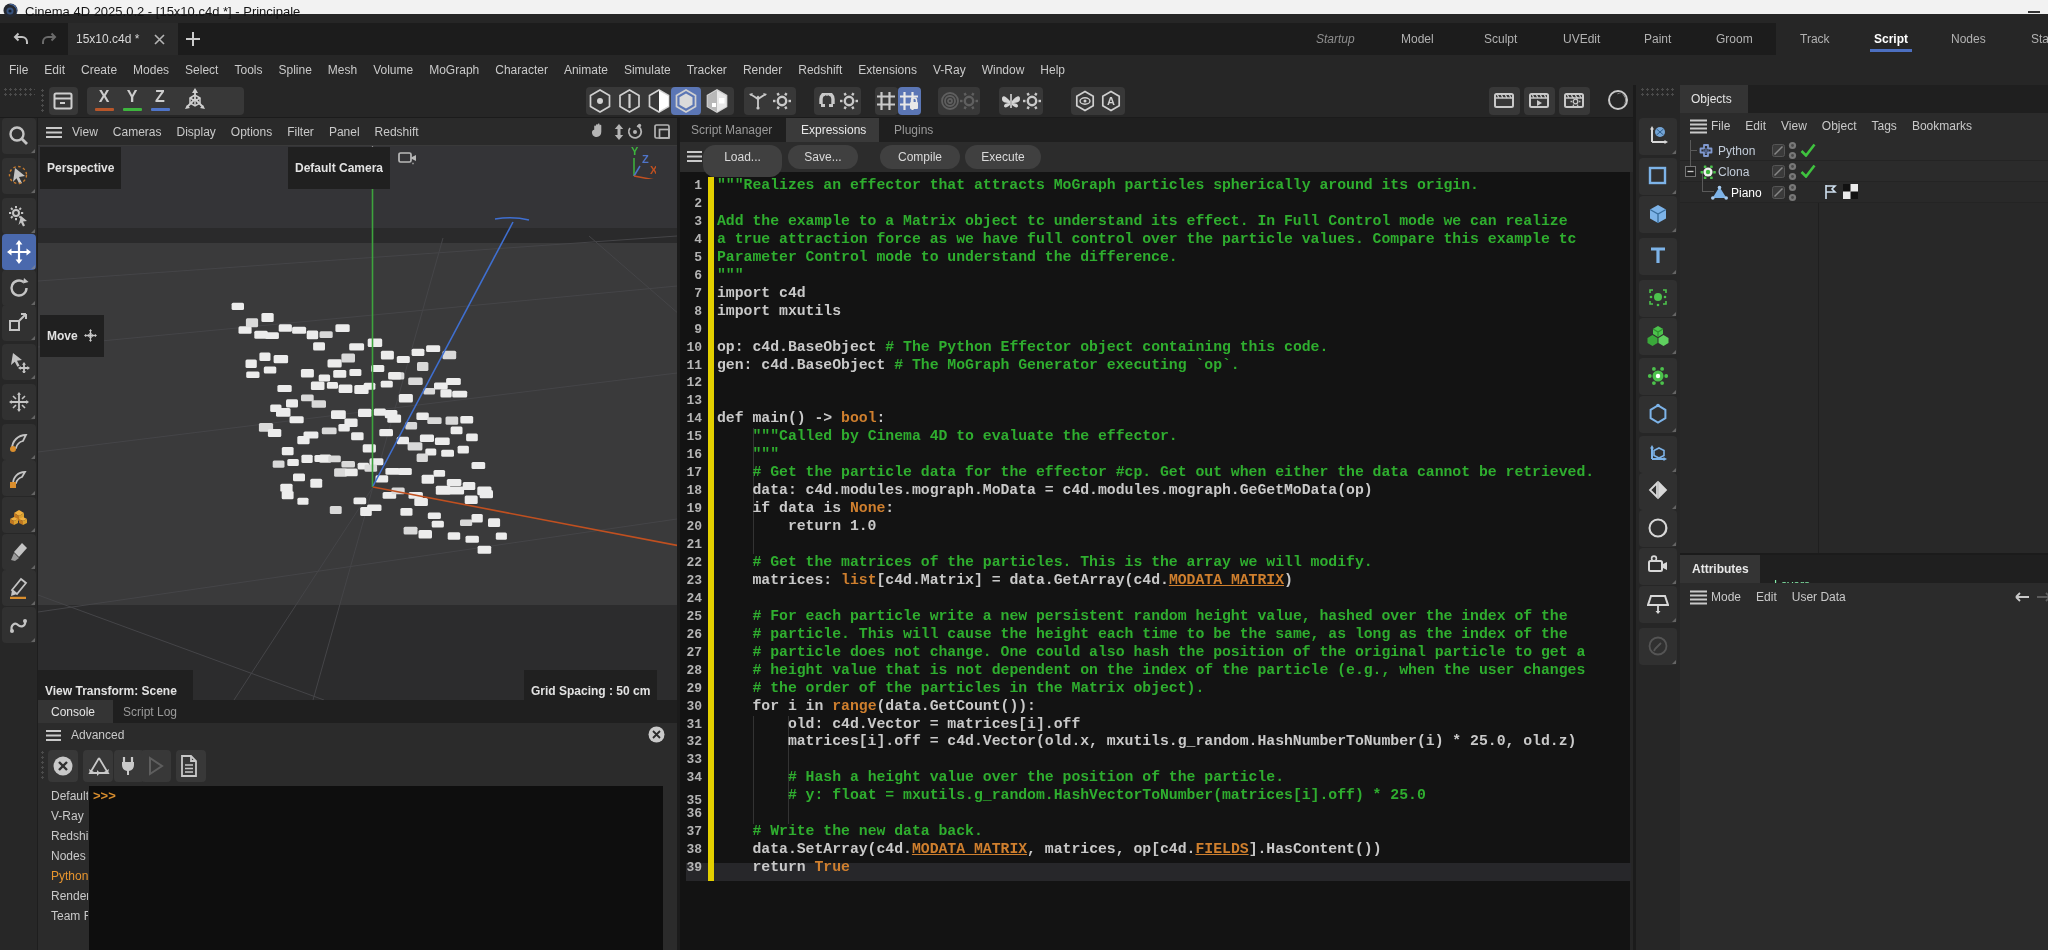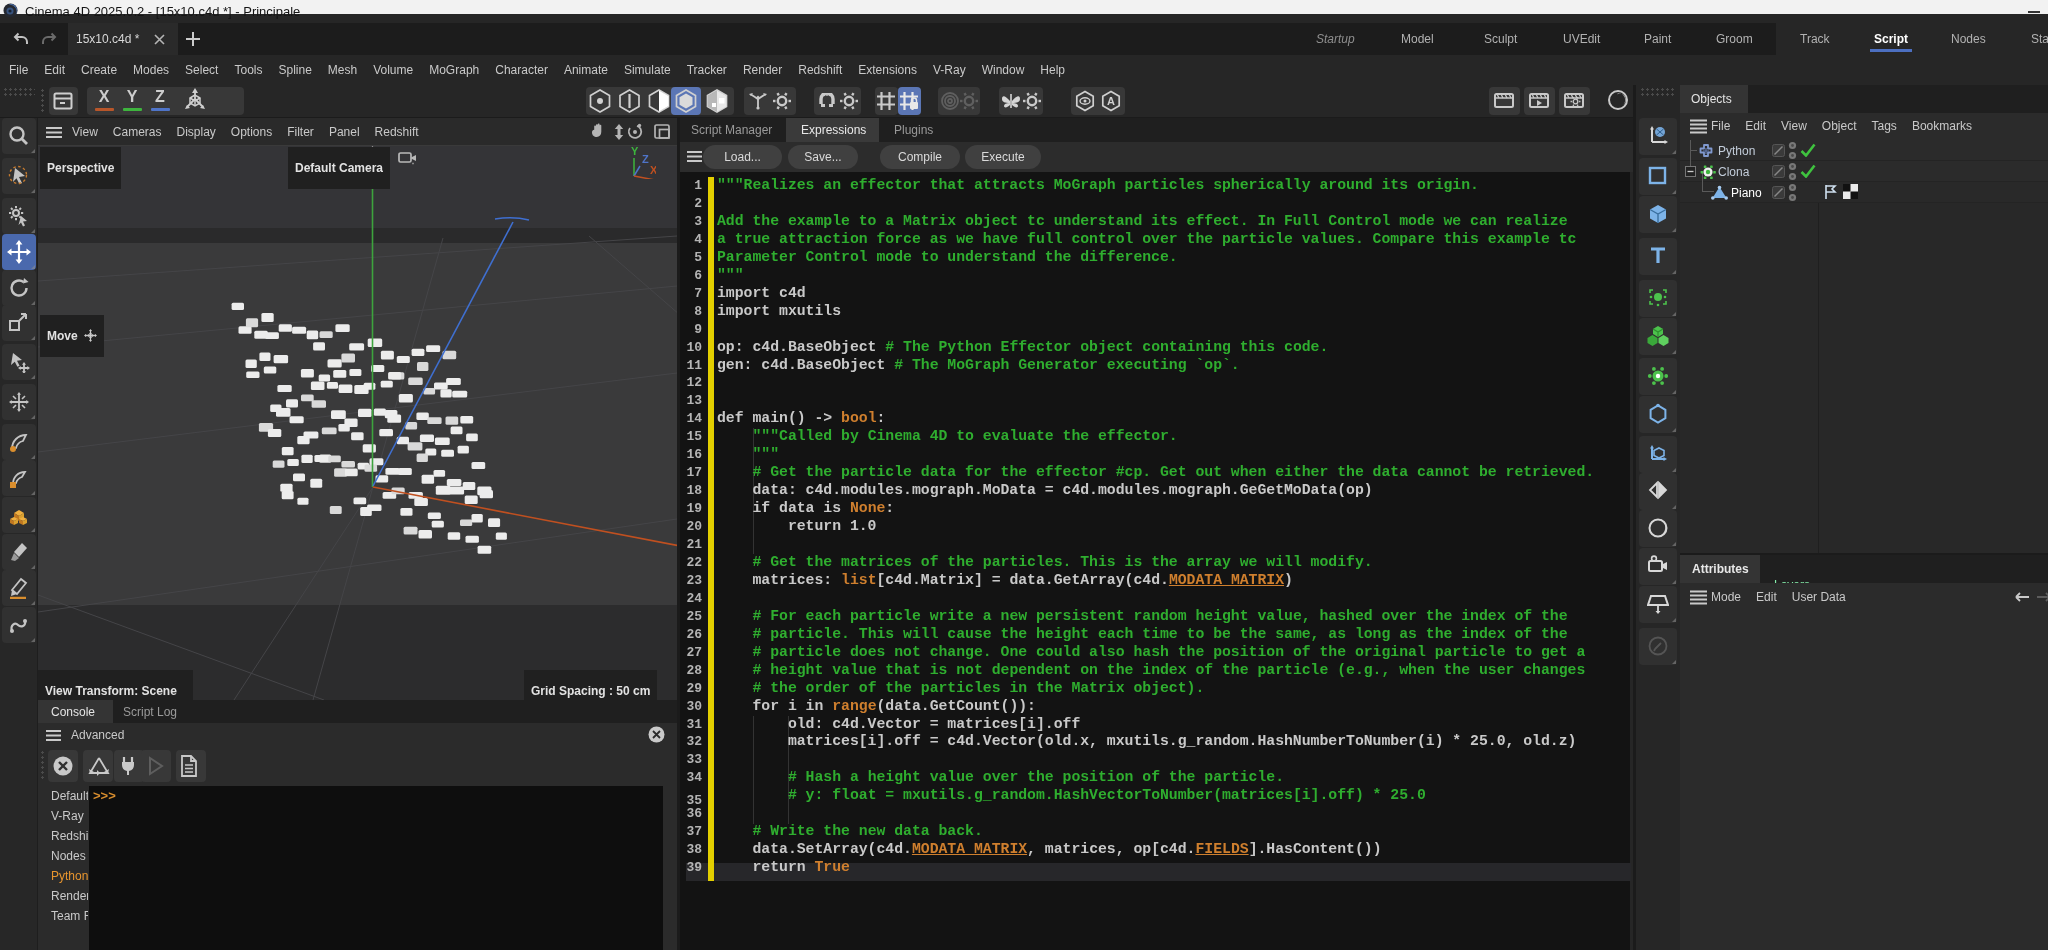--- a/index.html
+++ b/index.html
@@ -640,21 +640,21 @@
 <div class="abs" style="left:677px;top:118px;width:953px;height:832px;background:#131313;border-left:3px solid #1b1b1b">
     <div style="position:absolute;left:0;top:0;width:953px;height:24px;background:#1f1f1f"></div>
     <div style="position:absolute;left:106px;top:0;width:93px;height:24px;background:#3a3a3a"></div>
     <span style="position:absolute;left:11px;top:5px;color:#9a9a9a">Script Manager</span>
     <span style="position:absolute;left:121px;top:5px;color:#e8e8e8">Expressions</span>
     <span style="position:absolute;left:214px;top:5px;color:#9a9a9a">Plugins</span>
     <div style="position:absolute;left:0;top:24px;width:953px;height:30px;background:#2c2c2c"></div>
     <svg width="17" height="13" viewBox="0 0 17 13" style="position:absolute;left:6px;top:32px">
       <path d="M1 2h15M1 6.5h15M1 11h15" stroke="#c9c9c9" stroke-width="2.1"></path>
     </svg>
-    <div class="pill" style="left:23px;top:27px;width:79px;height:24px">Load...</div>
+    <div class="pill" style="left:23px;top:27px;width:79px;height:32px">Load...</div>
     <div class="pill" style="left:108px;top:27px;width:70px;height:24px">Save...</div>
     <div class="pill" style="left:200px;top:27px;width:80px;height:24px">Compile</div>
     <div class="pill" style="left:285px;top:27px;width:76px;height:24px">Execute</div>
     <div style="position:absolute;left:6px;top:745px;width:945px;height:18px;background:#27272a"></div>
     <div style="position:absolute;left:0;top:0;left:3px;width:19px;height:832px">
       <div class="ln" style="top:59.0px">1</div>
       <div class="ln" style="top:76.9px">2</div>
       <div class="ln" style="top:94.9px">3</div>
       <div class="ln" style="top:112.8px">4</div>
       <div class="ln" style="top:130.8px">5</div>

